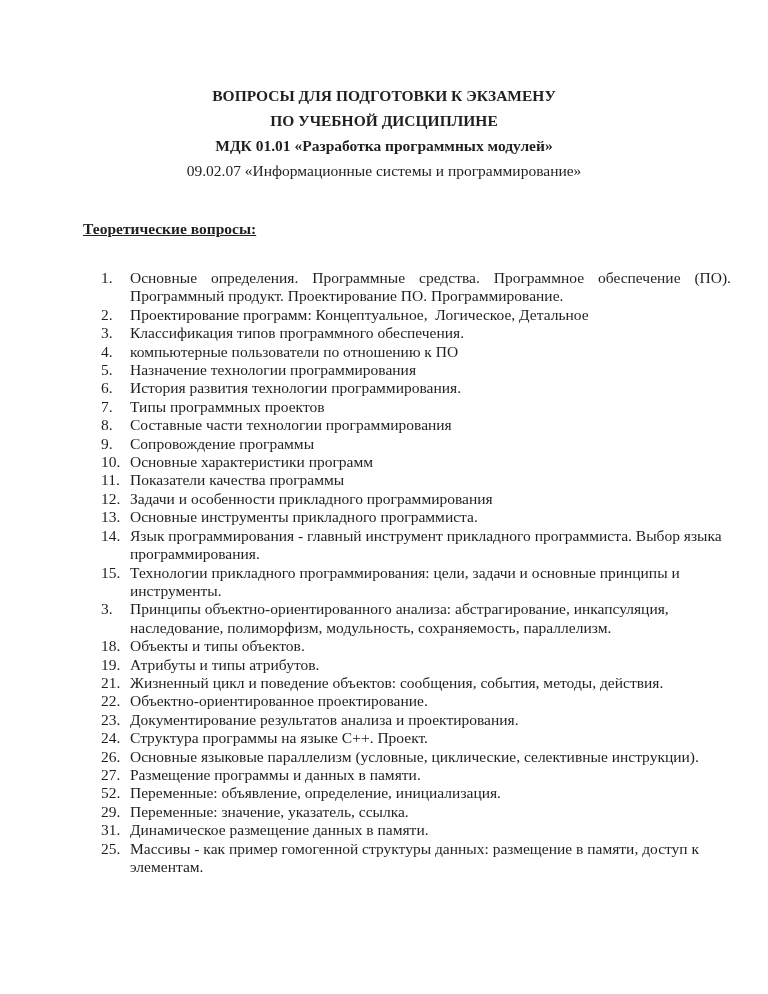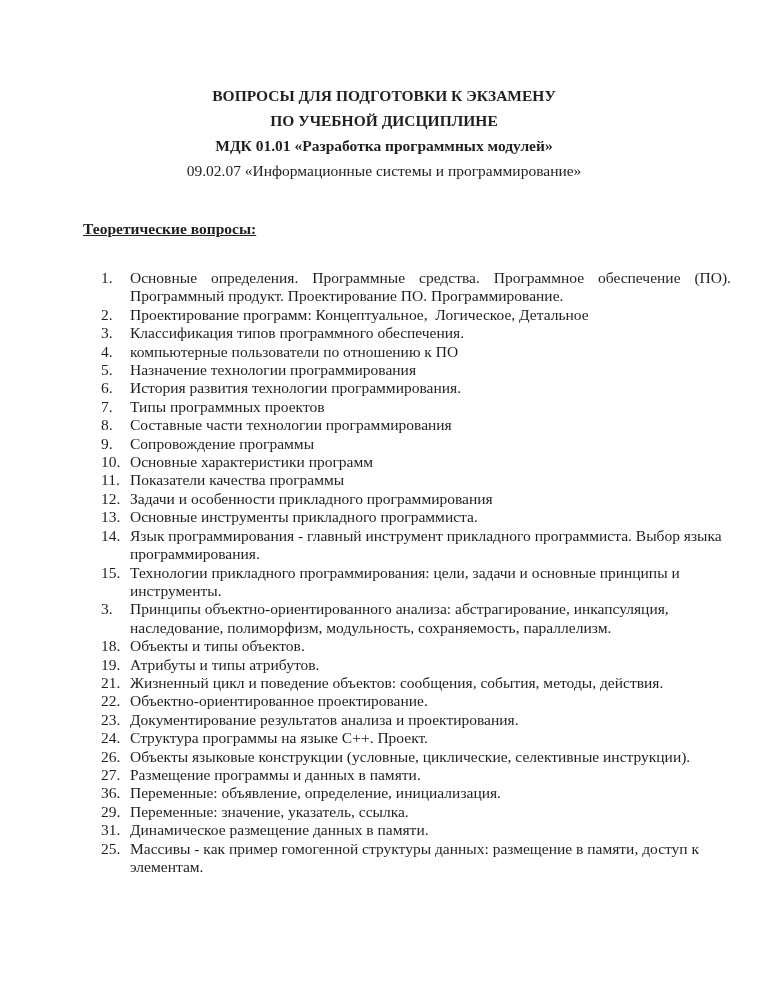--- a/index.html
+++ b/index.html
@@ -155,28 +155,28 @@
       <li class="question-item">
         <span class="q-num">23.</span>
         <span class="q-text">Документирование результатов анализа и проектирования.</span>
       </li>
       <li class="question-item">
         <span class="q-num">24.</span>
         <span class="q-text">Структура программы на языке С++. Проект.</span>
       </li>
       <li class="question-item">
         <span class="q-num">26.</span>
-        <span class="q-text">Объекты языковые конструкции (условные, циклические, селективные инструкции).</span>
+        <span class="q-text">Основные языковые параллелизм (условные, циклические, селективные инструкции).</span>
       </li>
       <li class="question-item">
         <span class="q-num">27.</span>
         <span class="q-text">Размещение программы и данных в памяти.</span>
       </li>
       <li class="question-item">
-        <span class="q-num">36.</span>
+        <span class="q-num">52.</span>
         <span class="q-text">Переменные: объявление, определение, инициализация.</span>
       </li>
       <li class="question-item">
         <span class="q-num">29.</span>
         <span class="q-text">Переменные: значение, указатель, ссылка.</span>
       </li>
       <li class="question-item">
         <span class="q-num">31.</span>
         <span class="q-text">Динамическое размещение данных в памяти.</span>
       </li>

